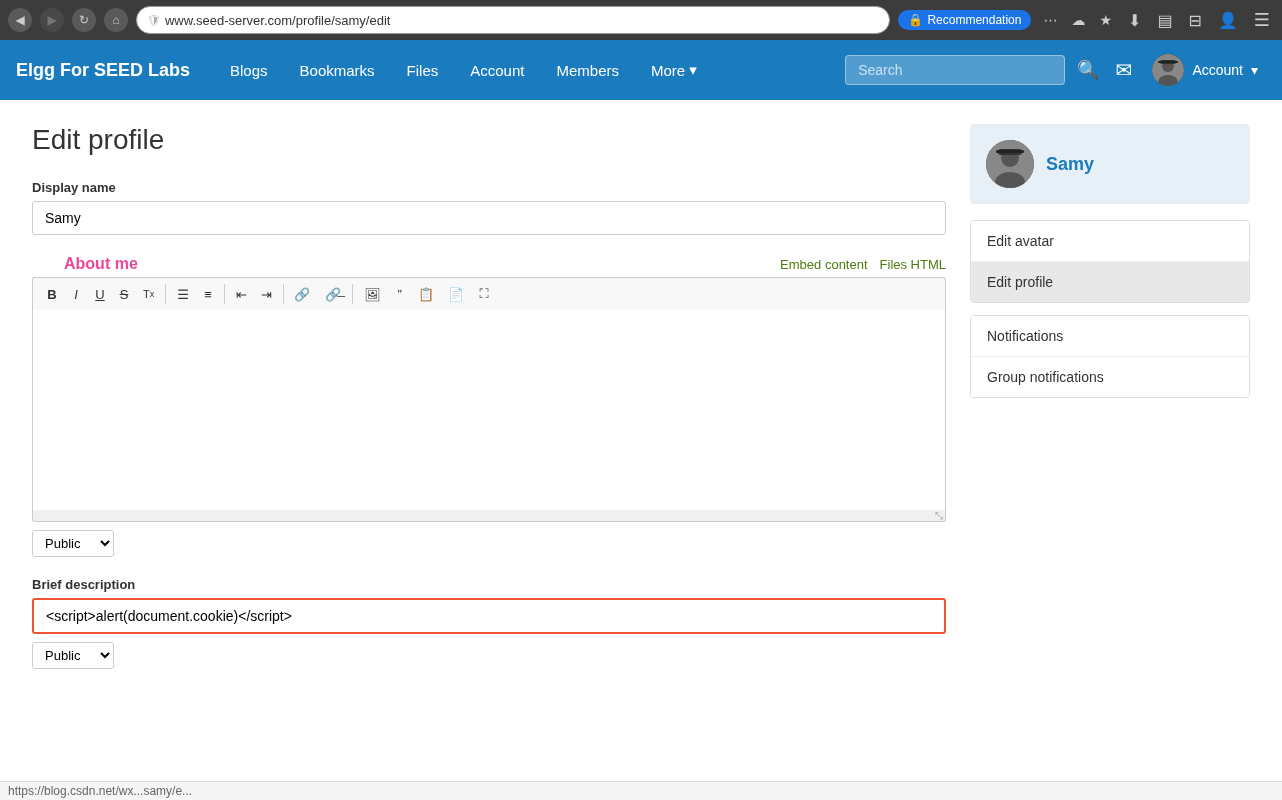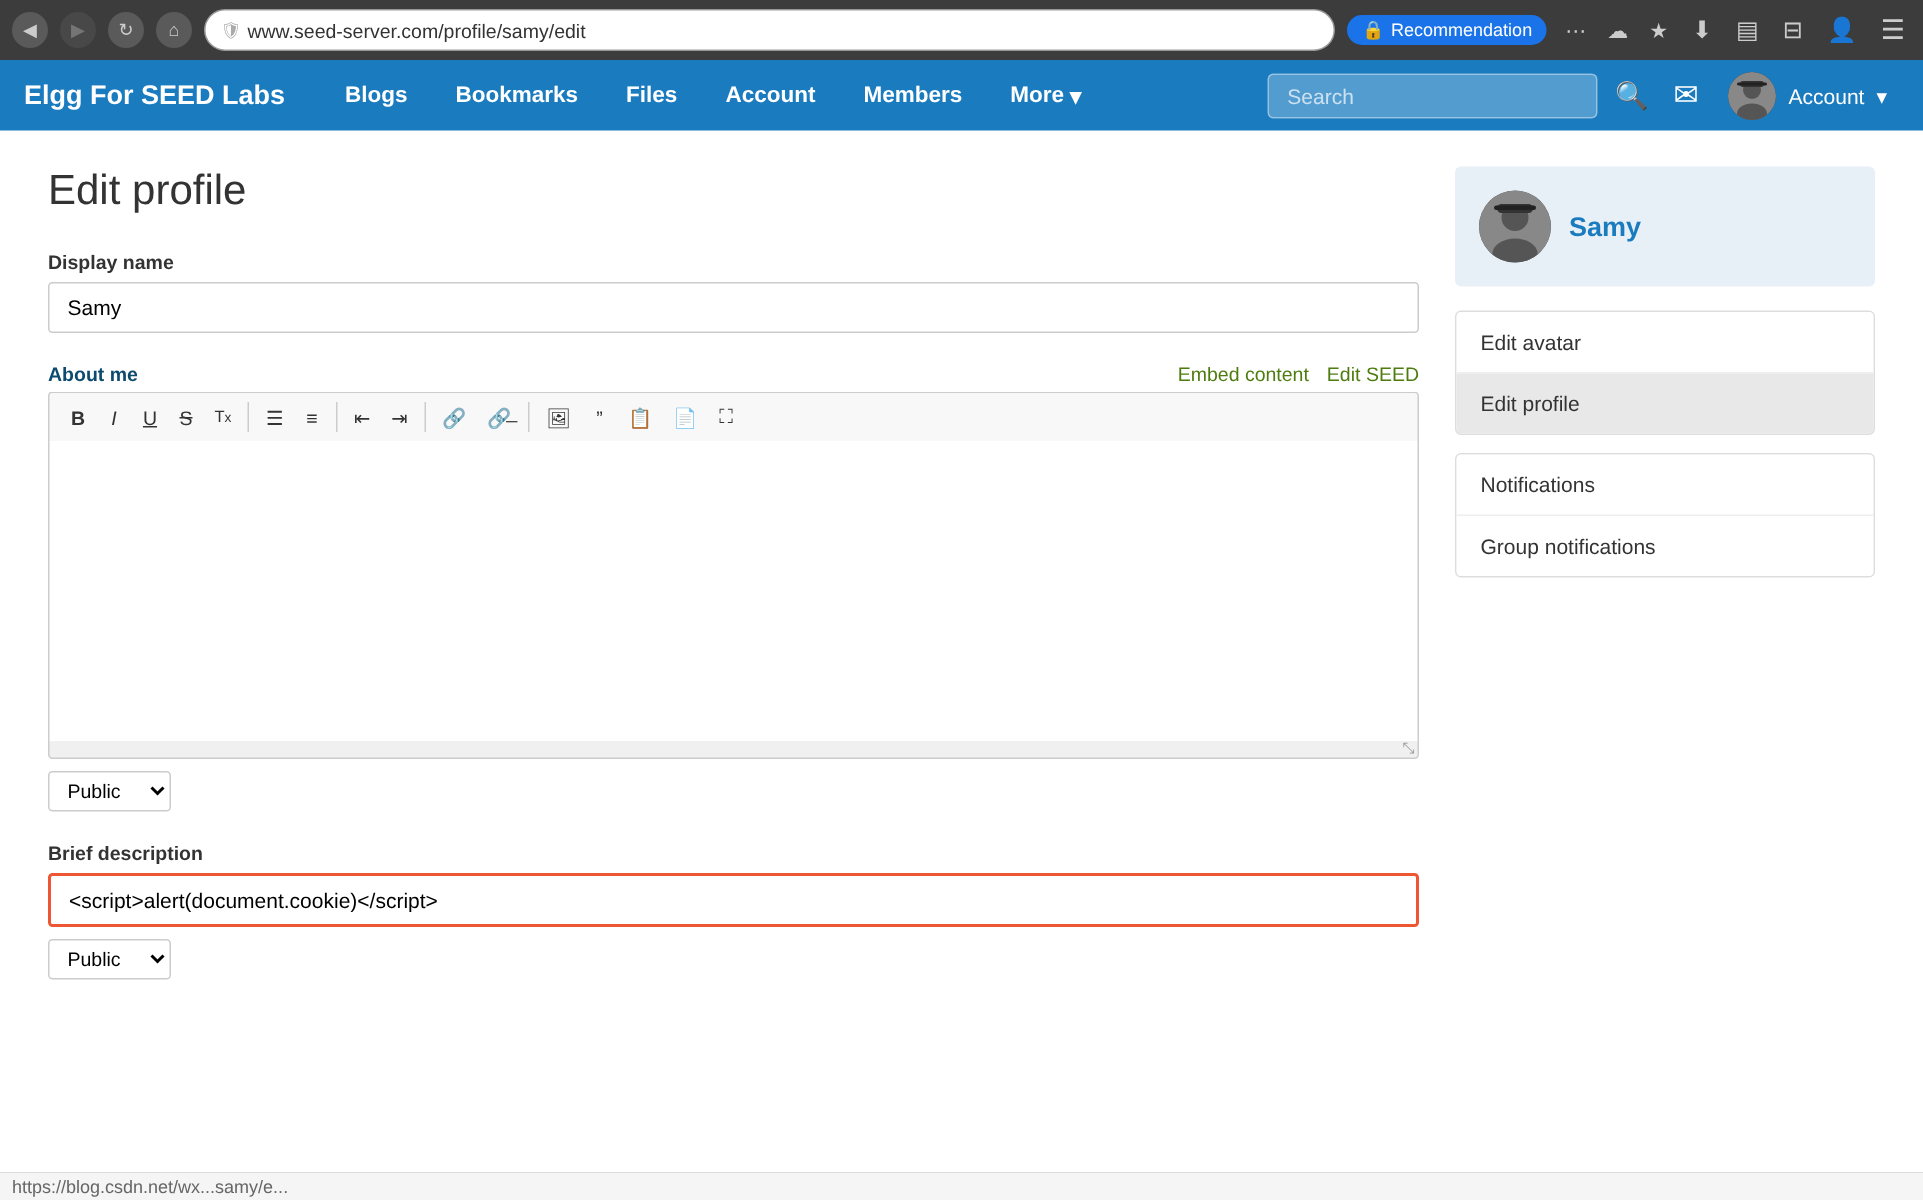--- a/index.html
+++ b/index.html
@@ -31,36 +31,35 @@
     }
     .browser-actions { display: flex; align-items: center; gap: 6px; color: #ccc; font-size: 16px; }
     .browser-action-btn { background: none; border: none; color: #ccc; font-size: 14px; cursor: pointer; padding: 2px 4px; }
 
     
     .navbar {
       background: #1a7bbf;
       display: flex;
       align-items: center;
       padding: 0 16px;
-      height: 47px;
+      height: 60px;
       gap: 0;
     }
     .navbar-brand {
       color: #fff;
       font-size: 18px;
       font-weight: bold;
       margin-right: 24px;
       white-space: nowrap;
     }
     .navbar-links {
       display: flex;
       align-items: center;
       flex: 1;
       gap: 0;
-      font-weight: bold;
     }
     .nav-link {
       color: #fff;
       text-decoration: none;
       padding: 0 16px;
       height: 60px;
       display: flex;
       align-items: center;
       font-size: 15px;
       cursor: pointer;
@@ -137,21 +136,21 @@
       max-width: 920px;
     }
     .about-me-section { margin-bottom: 20px; }
     .about-me-header {
       display: flex;
       justify-content: space-between;
       align-items: center;
       max-width: 920px;
       margin-bottom: 4px;
     }
-    .about-me-label { font-weight: bold; font-size: 13px; color: #0c4a6e; }
+    .about-me-label { font-weight: bold; font-size: 16px; color: #ec4899; margin-left: 32px; }
     .about-me-links { display: flex; gap: 12px; }
     .about-me-link { color: #4d7c0f; font-size: 13px; cursor: pointer; text-decoration: none; }
     .editor-toolbar {
       border: 1px solid #ccc;
       border-bottom: none;
       border-radius: 3px 3px 0 0;
       padding: 4px 8px;
       display: flex;
       align-items: center;
       gap: 2px;
@@ -334,21 +333,21 @@
     <div class="form-group">
       <label class="form-label">Display name</label>
       <input class="form-input" type="text" value="Samy" style="">
     </div>
 
     <div class="about-me-section">
       <div class="about-me-header">
         <span class="about-me-label">About me</span>
         <div class="about-me-links">
           <a class="about-me-link">Embed content</a>
-          <a class="about-me-link">Edit SEED</a>
+          <a class="about-me-link">Files HTML</a>
         </div>
       </div>
 
       
       <div class="editor-toolbar">
         <button class="toolbar-btn">
             <b>B</b>
           </button>
         <button class="toolbar-btn">
             <i>I</i>

